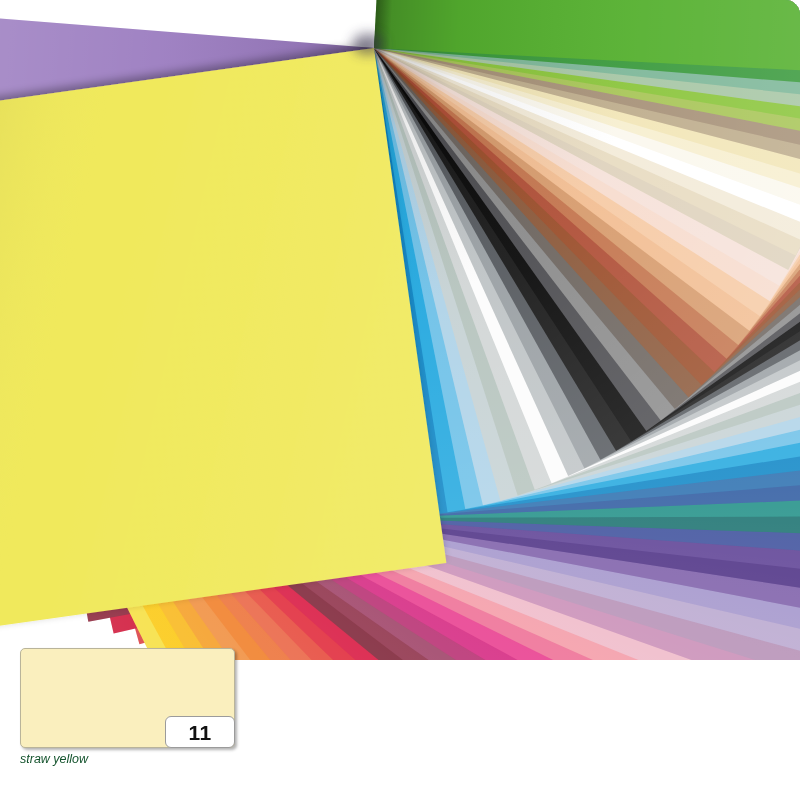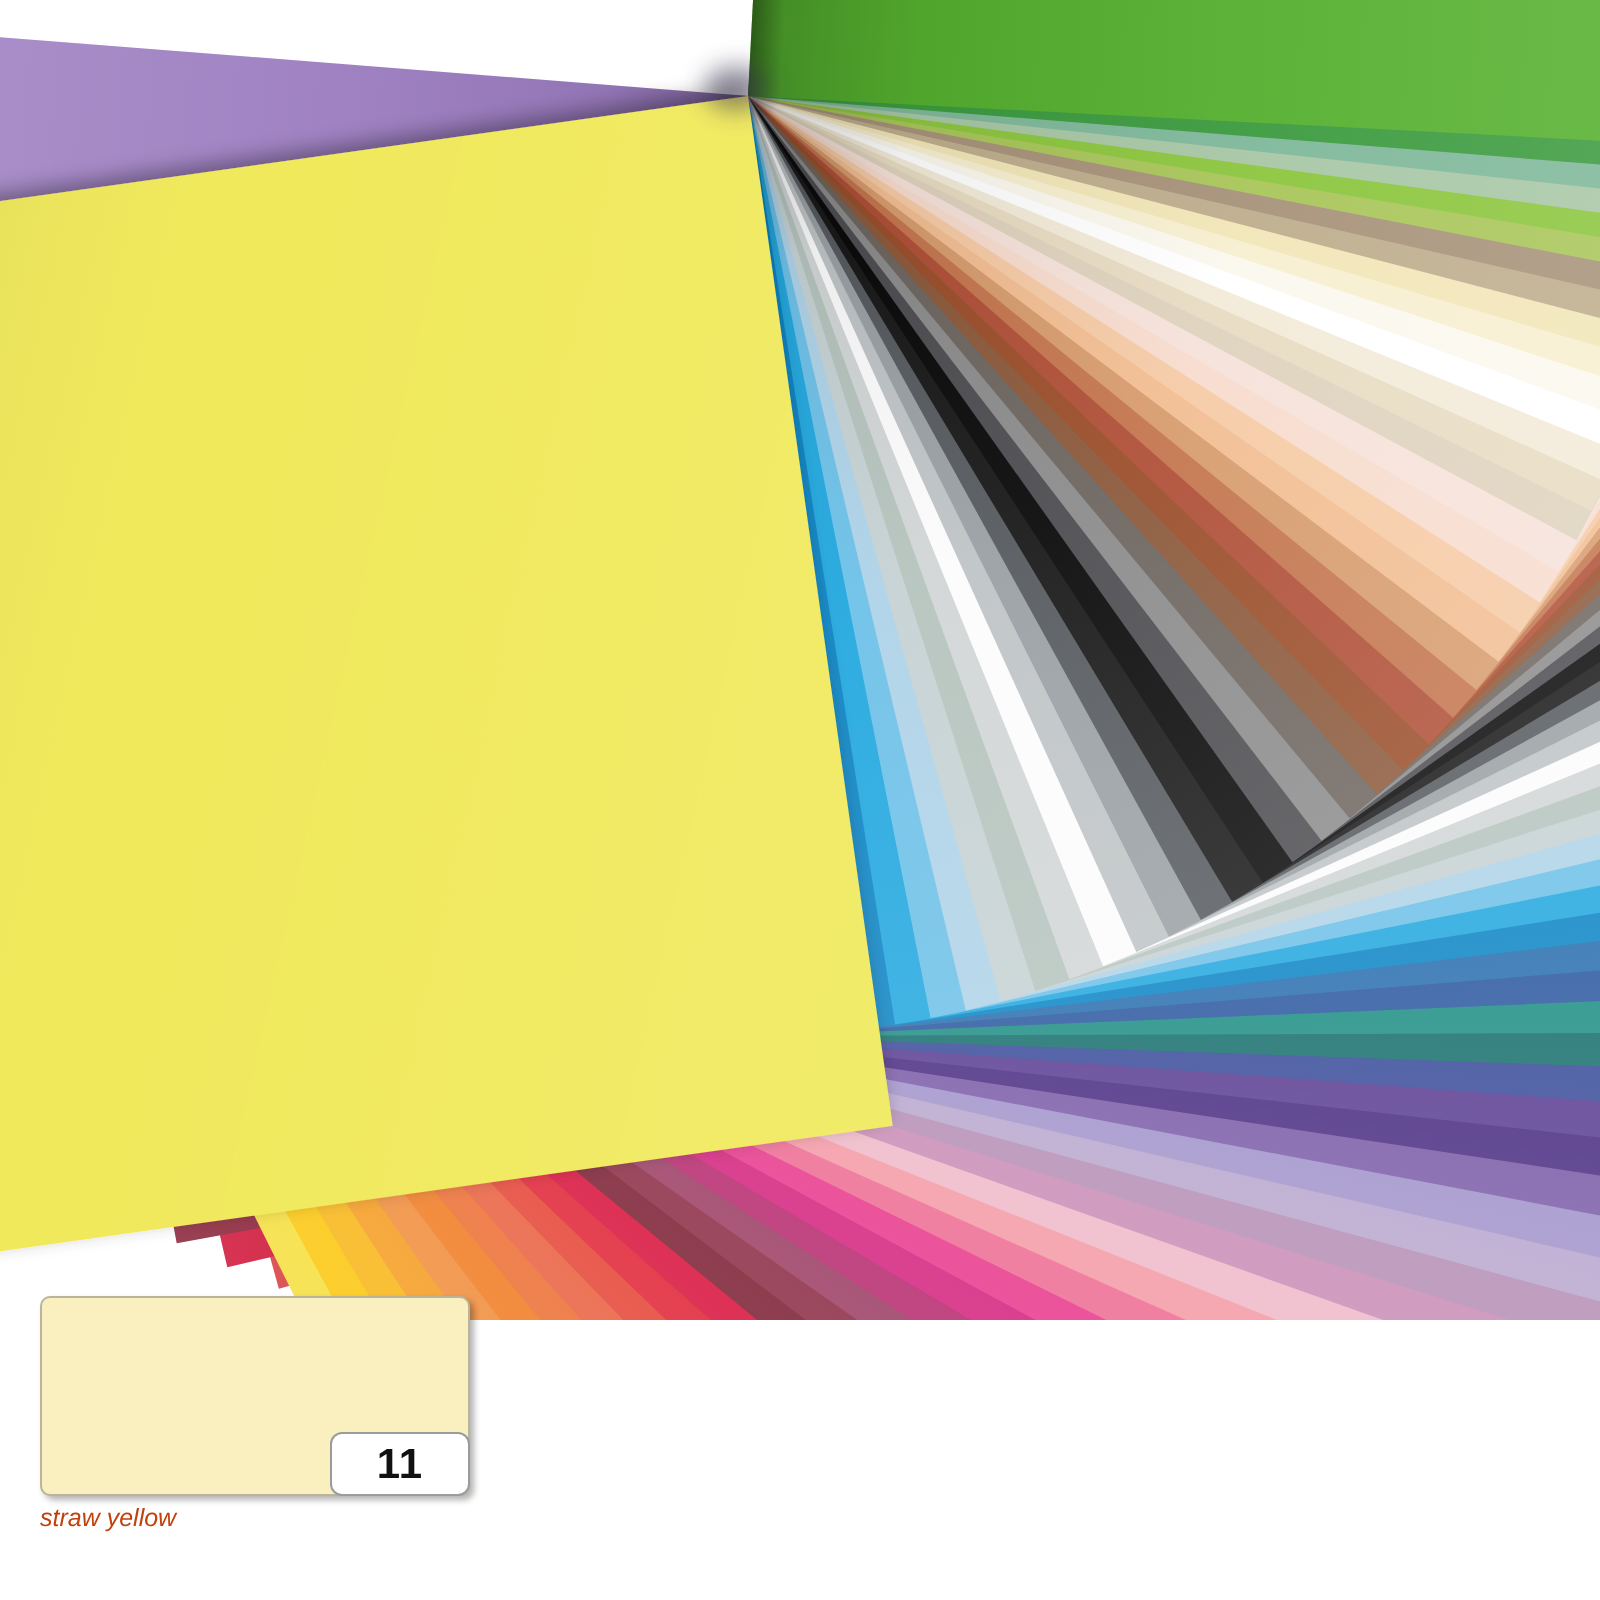--- a/index.html
+++ b/index.html
@@ -14,20 +14,21 @@
     font-family: "Liberation Sans", sans-serif;
     overflow: hidden;
     position: relative;
   }
   #stage {
     position: relative;
     width: 800px;
     height: 800px;
     background: #ffffff;
     overflow: hidden;
+    border-radius: 15px;
   }
   #fan-wrap {
     position: absolute;
     left: 0;
     top: 0;
     width: 800px;
     height: 660px;
     overflow: hidden;
   }
   #fan-svg {
@@ -87,21 +88,21 @@
     font-size: 19px;
     font-weight: normal;
     color: #1a1a1a;
     line-height: 1.05;
     white-space: nowrap;
   }
   #label-name-en {
     font-family: "Liberation Sans", sans-serif;
     font-size: 12.5px;
     font-style: italic;
-    color: #c2410c;
+    color: #14532d;
     line-height: 1.1;
     margin-top: 1px;
     white-space: nowrap;
   }
 </style>
 </head>
 <body>
 
 <div id="stage">
 

